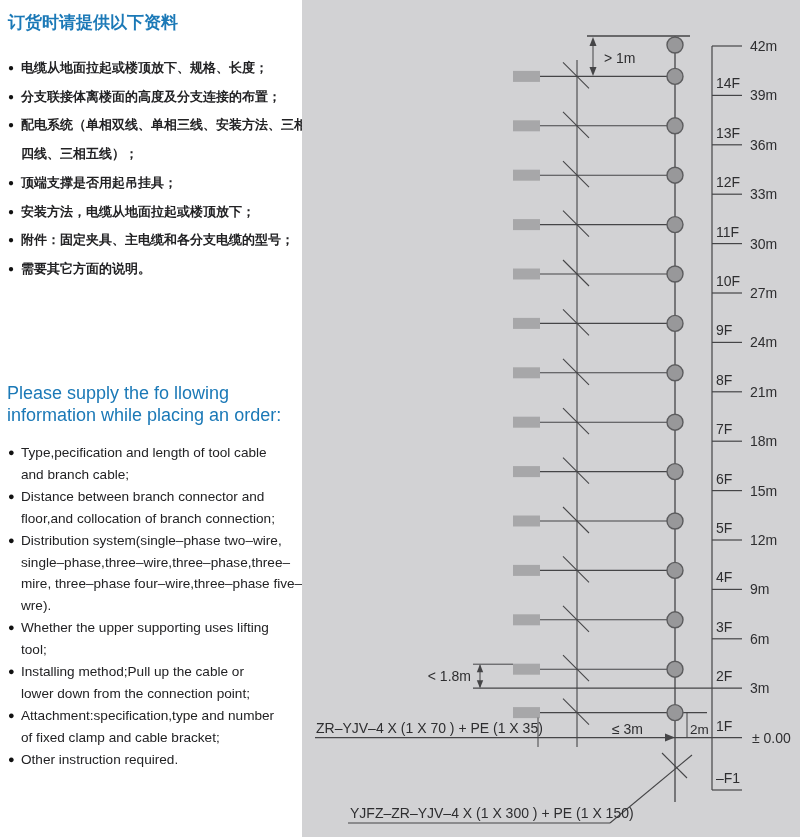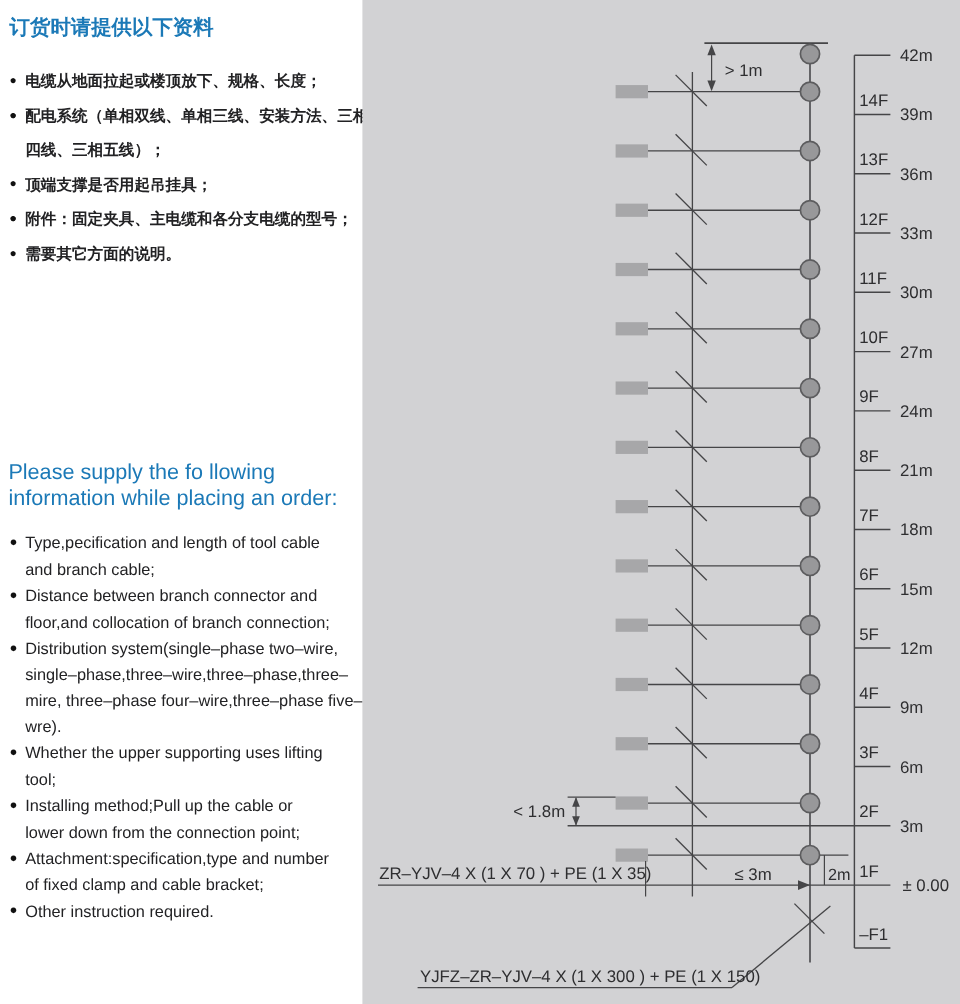--- a/index.html
+++ b/index.html
@@ -25,25 +25,25 @@
 </style>
 </head>
 <body>
 
 <div class="page">
 
   <section class="left">
     <h1 class="zh-head">订货时请提供以下资料</h1>
     <ul class="blist zh" id="list-zh">
         <li><span class="dot">●</span><span>电缆从地面拉起或楼顶放下、规格、长度；</span></li>
-        <li><span class="dot">●</span></li>
+        <li><span class="dot">●</span><span>分支联接体离楼面的高度及分支连接的布置；</span></li>
         <li><span class="dot">●</span><span>配电系统（单相双线、单相三线、安装方法、三相
 四线、三相五线）；</span></li>
         <li><span class="dot">●</span><span>顶端支撑是否用起吊挂具；</span></li>
-        <li><span class="dot">●</span></li>
+        <li><span class="dot">●</span><span>安装方法，电缆从地面拉起或楼顶放下；</span></li>
         <li><span class="dot">●</span><span>附件：固定夹具、主电缆和各分支电缆的型号；</span></li>
         <li><span class="dot">●</span><span>需要其它方面的说明。</span></li>
       </ul>
     <h2 class="en-head">Please supply the fo llowing
 information while placing an order:</h2>
     <ul class="blist en" id="list-en">
         <li><span class="dot">●</span><span>Type,pecification and length of tool cable
 and branch cable;</span></li>
         <li><span class="dot">●</span><span>Distance between branch connector and
 floor,and collocation of branch connection;</span></li>

